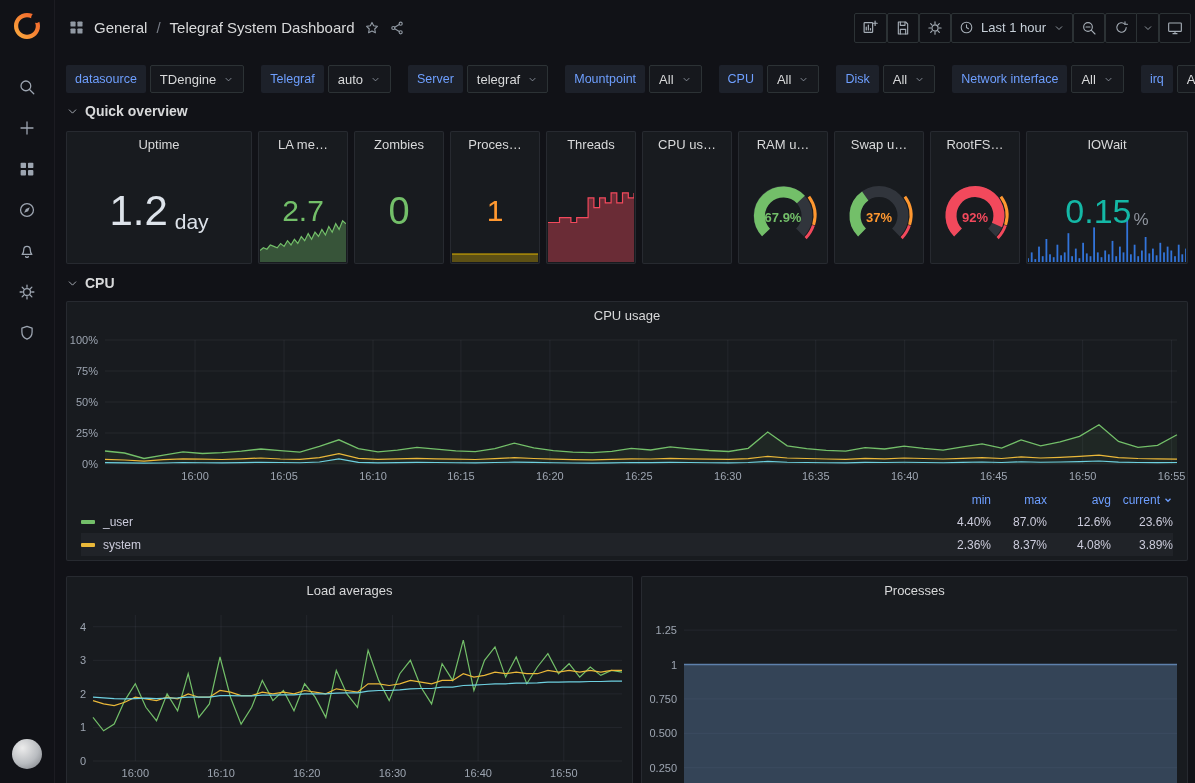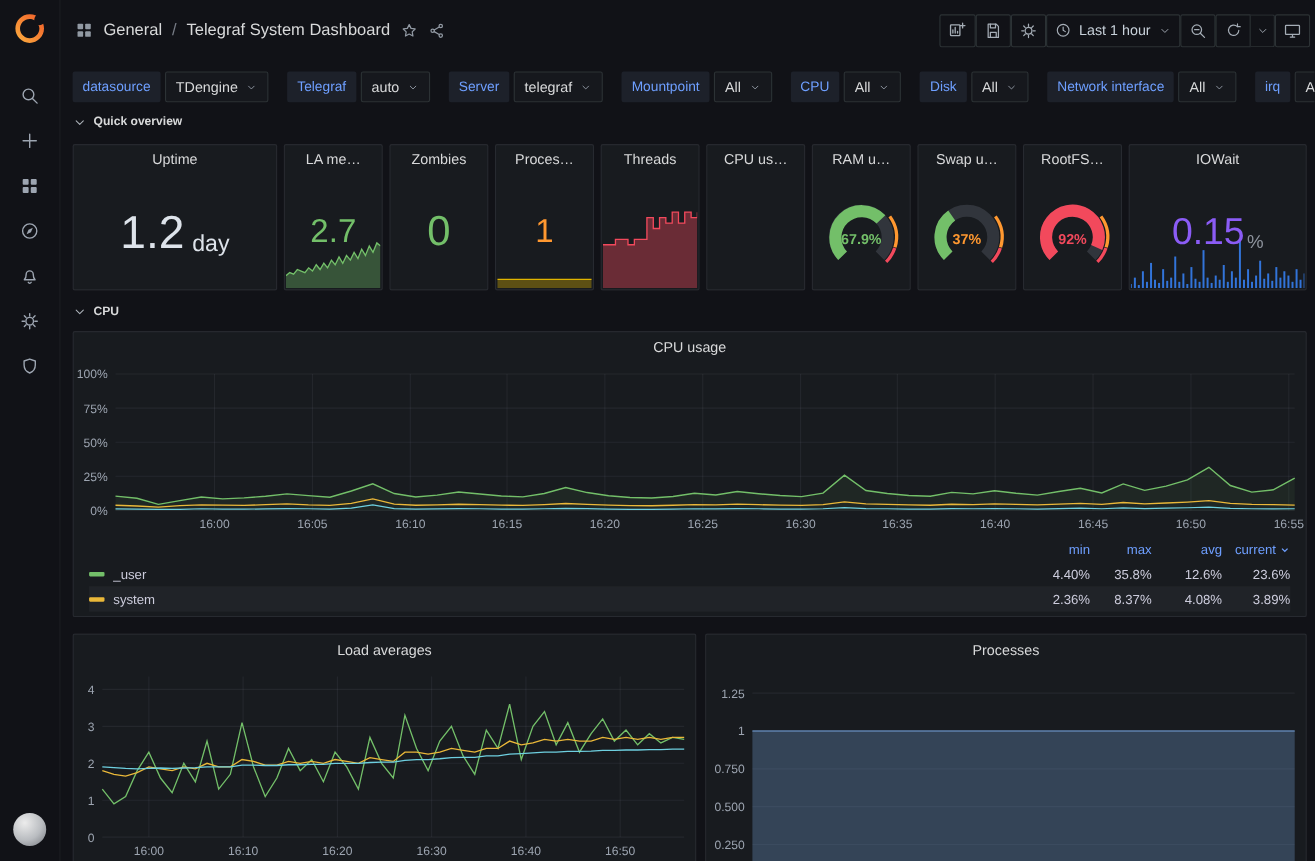--- a/index.html
+++ b/index.html
@@ -47,21 +47,21 @@
   .var-label{display:flex;align-items:center;height:28px;padding:0 9px;background:#1d212a;
     color:#6e9fff;font-size:12.5px;font-weight:500;border-radius:2px;white-space:nowrap}
   .var-value{display:flex;align-items:center;gap:7px;height:28px;padding:0 9px;background:#16181d;
     border:1px solid #2c3235;border-radius:2px;color:#d8d9da;font-size:13px;cursor:pointer;
     font-family:inherit;white-space:nowrap}
   .var-value .ic{color:#9da5b1}
 
   
   .dash{flex:1;padding:0 7px 0 11px;overflow:hidden}
   .row-head{display:flex;align-items:center;gap:6px;height:20px;margin-top:8px;cursor:pointer;
-    font-size:11px;font-weight:700;color:#d8d9da}
+    font-size:14px;font-weight:700;color:#d8d9da}
   .row-head .ic{color:#aeb4bb}
   .row-head.second{margin-top:9px}
   .panel{background:#181b1f;border:1px solid rgba(204,204,220,0.09);border-radius:2px;position:relative}
   .panel-title{height:28px;line-height:28px;text-align:center;font-size:13px;font-weight:500;
     color:#d8d9da;white-space:nowrap;overflow:hidden;cursor:pointer}
   .stat .panel-title{height:26px;line-height:26px}
 
   .stat-row{display:flex;gap:6px;height:133px;margin-top:10px}
   .w186{width:186px;flex:none}.w90{width:90px;flex:none}.wflex{flex:1}
   .stat-body{position:absolute;top:26px;left:0;right:0;bottom:0;display:flex;align-items:center;
@@ -426,21 +426,21 @@
                 <path d="M65.9 38.7 A32 32 0 0 1 70.6 66.9" stroke="#ff9830" stroke-width="3" fill="none"></path>
                 <path d="M70.4 67.4 A32 32 0 0 1 62.6 80.1" stroke="#f2495c" stroke-width="3" fill="none"></path>
                 <path d="M23.0 74.5 A24 24 0 1 1 62.0 67.0" stroke="#f2495c" stroke-width="11" fill="none"></path>
                 <text x="40" y="63.5" text-anchor="middle" fill="#f2495c" font-size="13" font-weight="700">92%</text>
               </svg></div>
         </div>
         <div class="panel stat wflex">
           <div class="panel-title">IOWait</div>
           <div class="stat-body">
               <div class="stat-value">
-            <span class="v-sm" style="color: #8b5cf6;">0.15</span>
+            <span class="v-sm" style="color: #14b8a6;">0.15</span>
             <span class="unit-sm">%</span>
               </div>
             </div>
           <div class="spark" style="height:48px"><svg width="158" height="48">
                 <rect x="-0.9" y="44.2" width="1.8" height="3.8" fill="#3274d9"></rect>
                 <rect x="2.8" y="38.4" width="1.8" height="9.6" fill="#3274d9"></rect>
                 <rect x="6.4" y="45.1" width="1.8" height="2.9" fill="#3274d9"></rect>
                 <rect x="10.1" y="32.6" width="1.8" height="15.4" fill="#3274d9"></rect>
                 <rect x="13.8" y="42.2" width="1.8" height="5.8" fill="#3274d9"></rect>
                 <rect x="17.5" y="25.0" width="1.8" height="23.0" fill="#3274d9"></rect>
@@ -549,21 +549,21 @@
                   <path d="M6 9l6 6 6-6" fill="none" stroke="currentColor" stroke-width="3"></path>
                 </svg>
             </div>
           </div>
           <div class="lrow">
             <div class="llabel">
               <span class="dash-swatch" style="background: rgb(115, 191, 105);"></span>
               <span class="lname">_user</span>
             </div>
             <div class="lcol">4.40%</div>
-            <div class="lcol">35.8%</div>
+            <div class="lcol">87.0%</div>
             <div class="lcol avg">12.6%</div>
             <div class="lcol cur">23.6%</div>
           </div>
           <div class="lrow alt">
             <div class="llabel">
               <span class="dash-swatch" style="background: rgb(234, 184, 57);"></span>
               <span class="lname">system</span>
             </div>
             <div class="lcol">2.36%</div>
             <div class="lcol">8.37%</div>

